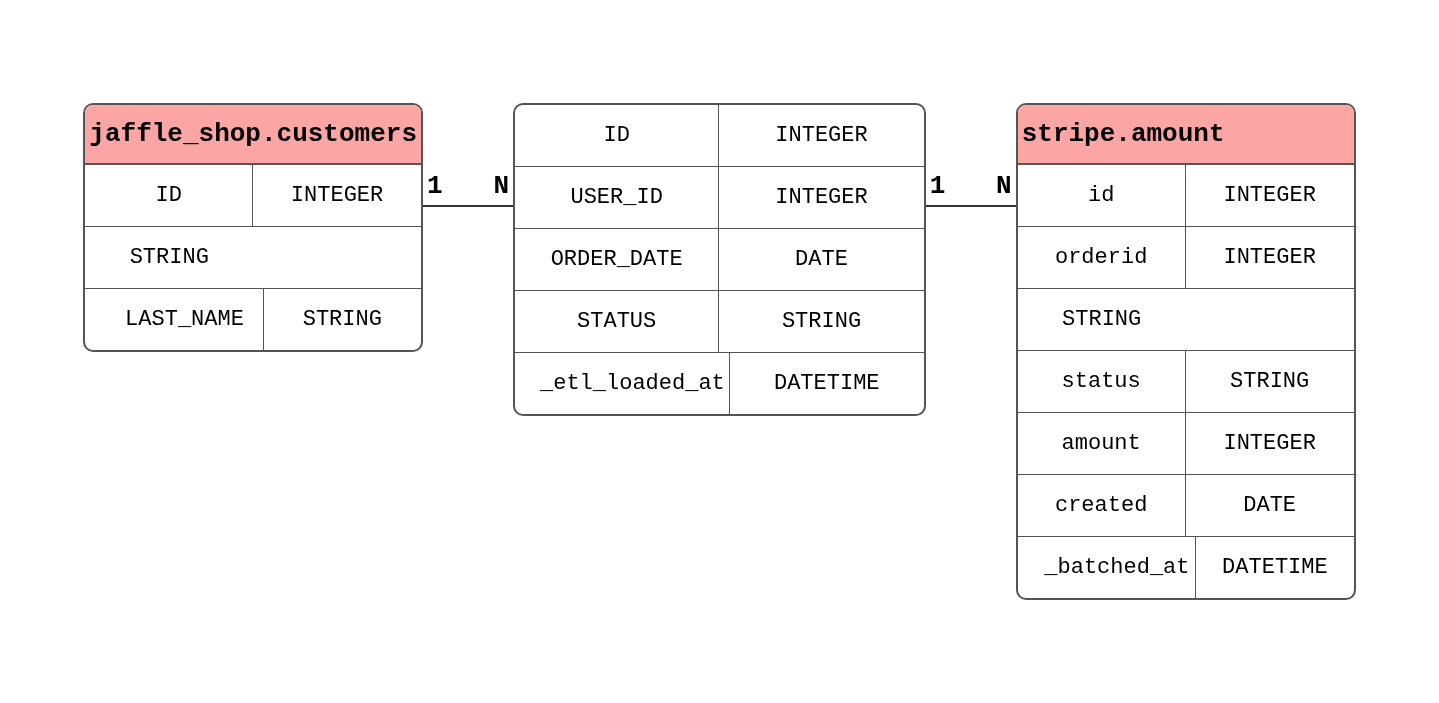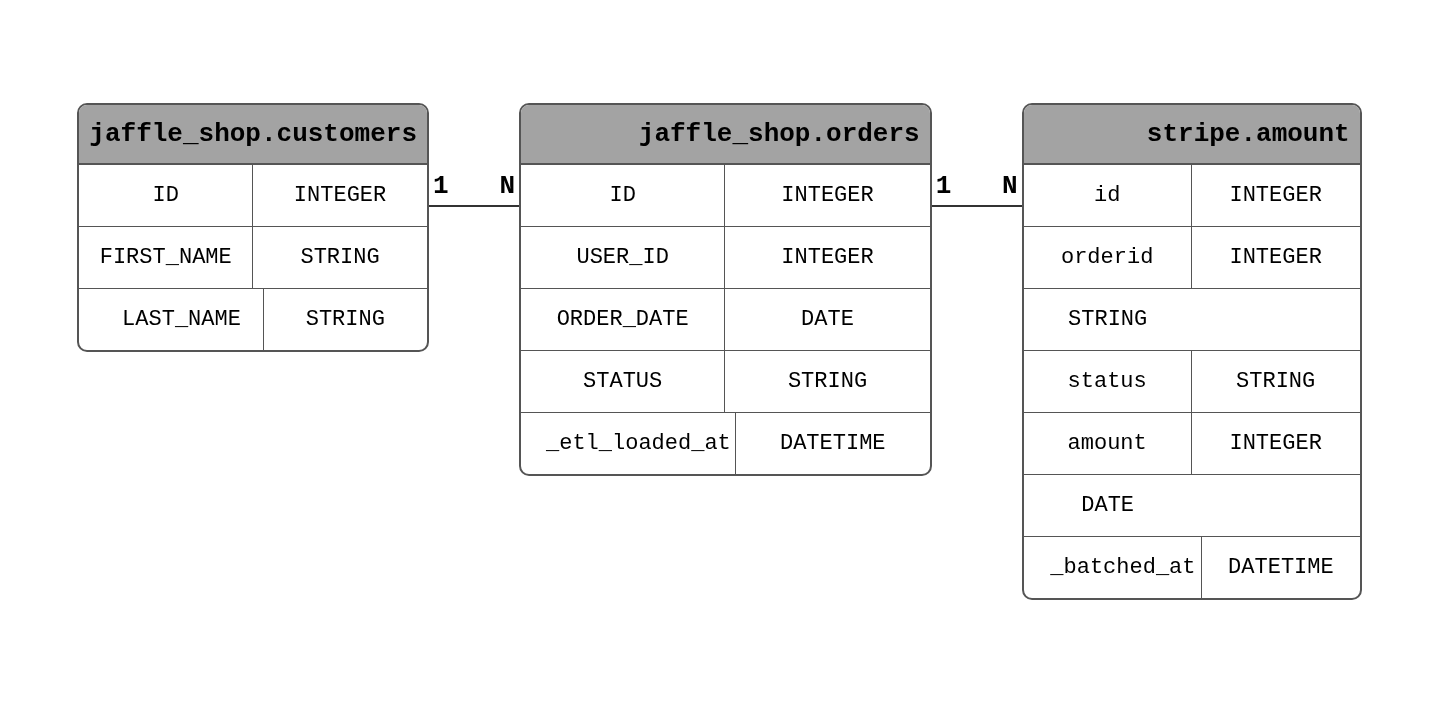--- a/index.html
+++ b/index.html
@@ -33,23 +33,23 @@
 
     .db-table {
       border: 2px solid #555;
       border-radius: 10px;
       overflow: hidden;
       min-width: 280px;
       background: #fff;
     }
 
     .table-header {
-      background: #a3a3a3;
-      padding: 14px 10px;
-      text-align: right;
+      background: #fca5a5;
+      padding: 14px 4px;
+      text-align: left;
       font-size: 26px;
       font-weight: bold;
       border-bottom: 2px solid #555;
       font-family: 'Courier New', Courier, monospace;
     }
 
     .table-row {
       display: grid;
       grid-template-columns: 1fr 1fr;
       border-bottom: 1.5px solid #555;
@@ -89,21 +89,20 @@
 <div class="diagram-container">
 
   <div class="table-wrapper">
     <div class="db-table customers-table">
       <div class="table-header">jaffle_shop.customers</div>
       <div class="table-row">
         <div class="cell cell-left">ID</div>
         <div class="cell">INTEGER</div>
       </div>
       <div class="table-row">
-        <div class="cell cell-left">FIRST_NAME</div>
         <div class="cell">STRING</div>
       </div>
       <div class="table-row">
         <div class="cell cell-left">LAST_NAME</div>
         <div class="cell">STRING</div>
       </div>
     </div>
   </div>
 
   <div style="display:flex; align-items:center; margin-top: 68px; position: relative; width: 90px; flex-shrink:0;">
@@ -111,21 +110,20 @@
       <div style="display:flex; justify-content: space-between; font-size:26px; font-weight:bold; font-family:'Courier New',monospace; margin-bottom:4px; padding: 0 4px;">
         <span>1</span>
         <span>N</span>
       </div>
       <div style="height:2px; background:#333; width:100%;"></div>
     </div>
   </div>
 
   <div class="table-wrapper">
     <div class="db-table orders-table">
-      <div class="table-header">jaffle_shop.orders</div>
       <div class="table-row">
         <div class="cell cell-left">ID</div>
         <div class="cell">INTEGER</div>
       </div>
       <div class="table-row">
         <div class="cell cell-left">USER_ID</div>
         <div class="cell">INTEGER</div>
       </div>
       <div class="table-row">
         <div class="cell cell-left">ORDER_DATE</div>
@@ -168,20 +166,21 @@
       </div>
       <div class="table-row">
         <div class="cell cell-left">status</div>
         <div class="cell">STRING</div>
       </div>
       <div class="table-row">
         <div class="cell cell-left">amount</div>
         <div class="cell">INTEGER</div>
       </div>
       <div class="table-row">
+        <div class="cell cell-left">created</div>
         <div class="cell">DATE</div>
       </div>
       <div class="table-row">
         <div class="cell cell-left">_batched_at</div>
         <div class="cell">DATETIME</div>
       </div>
     </div>
   </div>
 
 </div>

